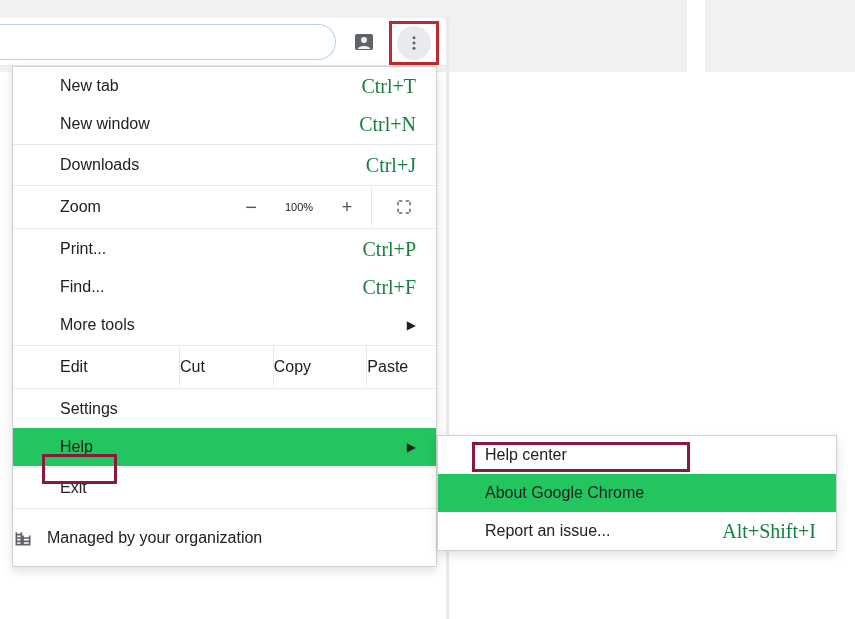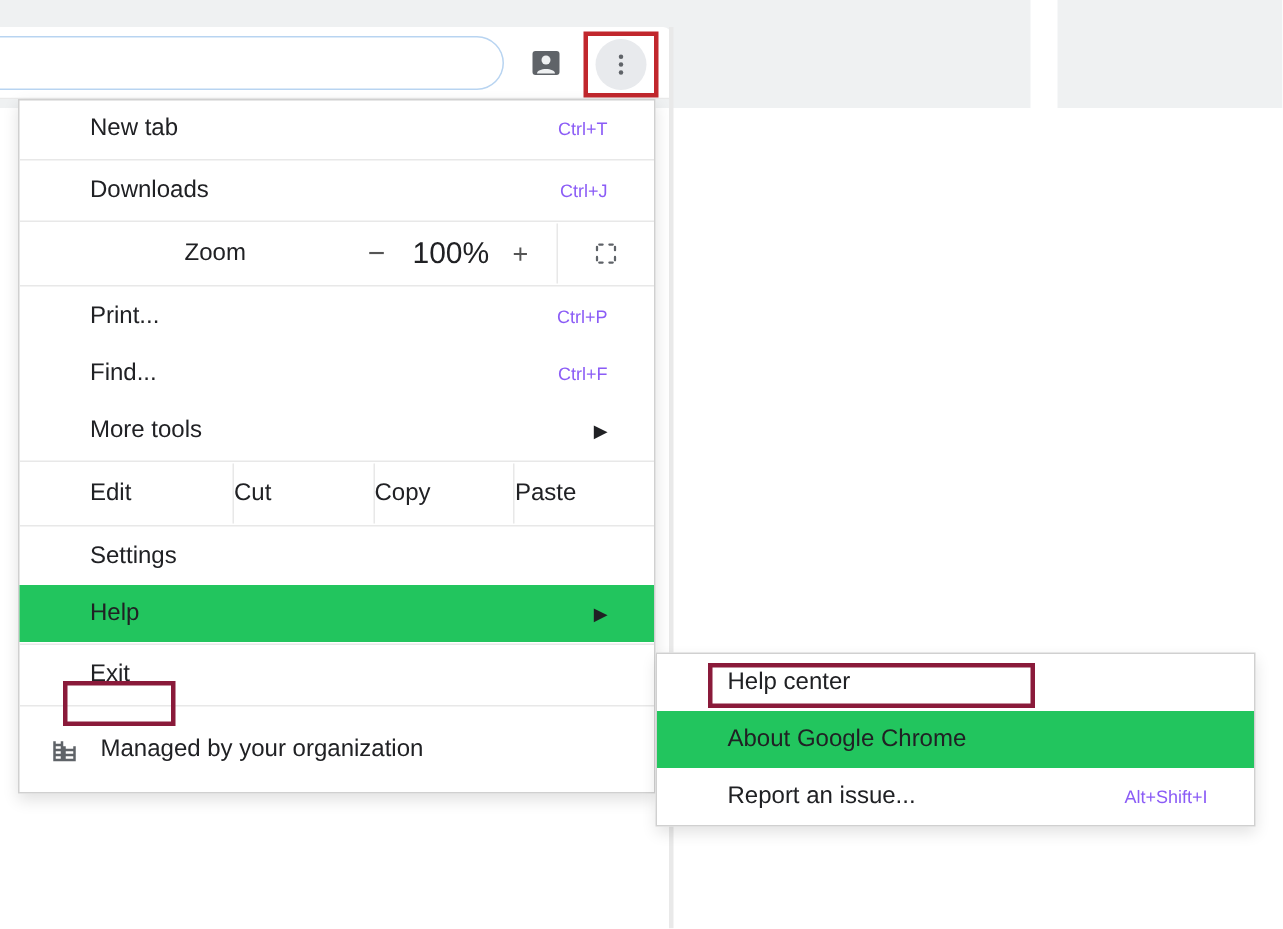--- a/index.html
+++ b/index.html
@@ -69,67 +69,67 @@
       width: 425px;
       background: #fff;
       border: 1px solid #d0d0d0;
       box-shadow: 0 4px 10px rgba(0,0,0,0.12);
     }
     .menu-item {
       display: flex;
       align-items: center;
       height: 38px;
       padding-left: 47px;
-      padding-right: 31px;
+      padding-right: 20px;
       cursor: default;
     }
     .menu-item.hover {
       background: #22c55e;
     }
     .menu-label { flex: 1; font-size: 16px; }
-    .menu-shortcut { font-size: 12px; color: #8b5cf6; }
+    .menu-shortcut { font-size: 20px; color: #15803d; font-family: Liberation Serif, serif; }
     .menu-arrow {
       font-size: 12px;
       color: #202124;
       margin-left: auto;
     }
     .sep { height: 1px; background: #e8e8e8; margin: 1px 0; }
     .zoom-row {
       display: flex;
       align-items: center;
       height: 40px;
       padding-left: 47px;
     }
-    .zoom-label { flex: 1; font-size: 16px; text-align: center; }
+    .zoom-label { flex: 1; font-size: 16px; }
     .zoom-ctl {
-      width: 48px; text-align: center; font-size: 20px;
+      width: 48px; text-align: center; font-size: 11px;
     }
     .zoom-minus { font-size: 20px; color: #555; }
     .zoom-plus { font-size: 18px; color: #555; }
     .zoom-fs {
       width: 65px; height: 40px;
       display: flex; align-items: center; justify-content: center;
       border-left: 1px solid #e8e8e8;
     }
     .edit-row {
       display: flex; align-items: center;
       height: 40px;
       padding-left: 47px;
+      gap: 24px;
     }
     .edit-label { width: 95px; font-size: 16px; }
     .edit-btn {
       flex: 1; text-align: left;
       height: 40px; line-height: 40px;
       border-left: 1px solid #e8e8e8;
       font-size: 16px;
     }
     .managed-row {
       display: flex; align-items: center;
       height: 56px;
-      padding-left: 20px;
       gap: 14px;
     }
     .managed-icon { color: #5f6368; }
     .managed-text { font-size: 16px; color: #202124; }
     .help-box {
       position: absolute;
       border: 3px solid #8a1a3a;
       left: 42px; top: 454px;
       width: 75px; height: 30px;
       pointer-events: none;
@@ -183,20 +183,24 @@
   </div>
 </div>
 
 <div class="page-edge"></div>
 
 <div class="main-menu">
 
   <div class="menu-item">
     <span class="menu-label">New tab</span>
     <span class="menu-shortcut">Ctrl+T</span>
+  </div>
+  <div class="menu-item">
+    <span class="menu-label">New window</span>
+    <span class="menu-shortcut">Ctrl+N</span>
   </div>
 
   <div class="sep"></div>
 
   <div class="menu-item">
     <span class="menu-label">Downloads</span>
     <span class="menu-shortcut">Ctrl+J</span>
   </div>
 
   <div class="sep"></div>

